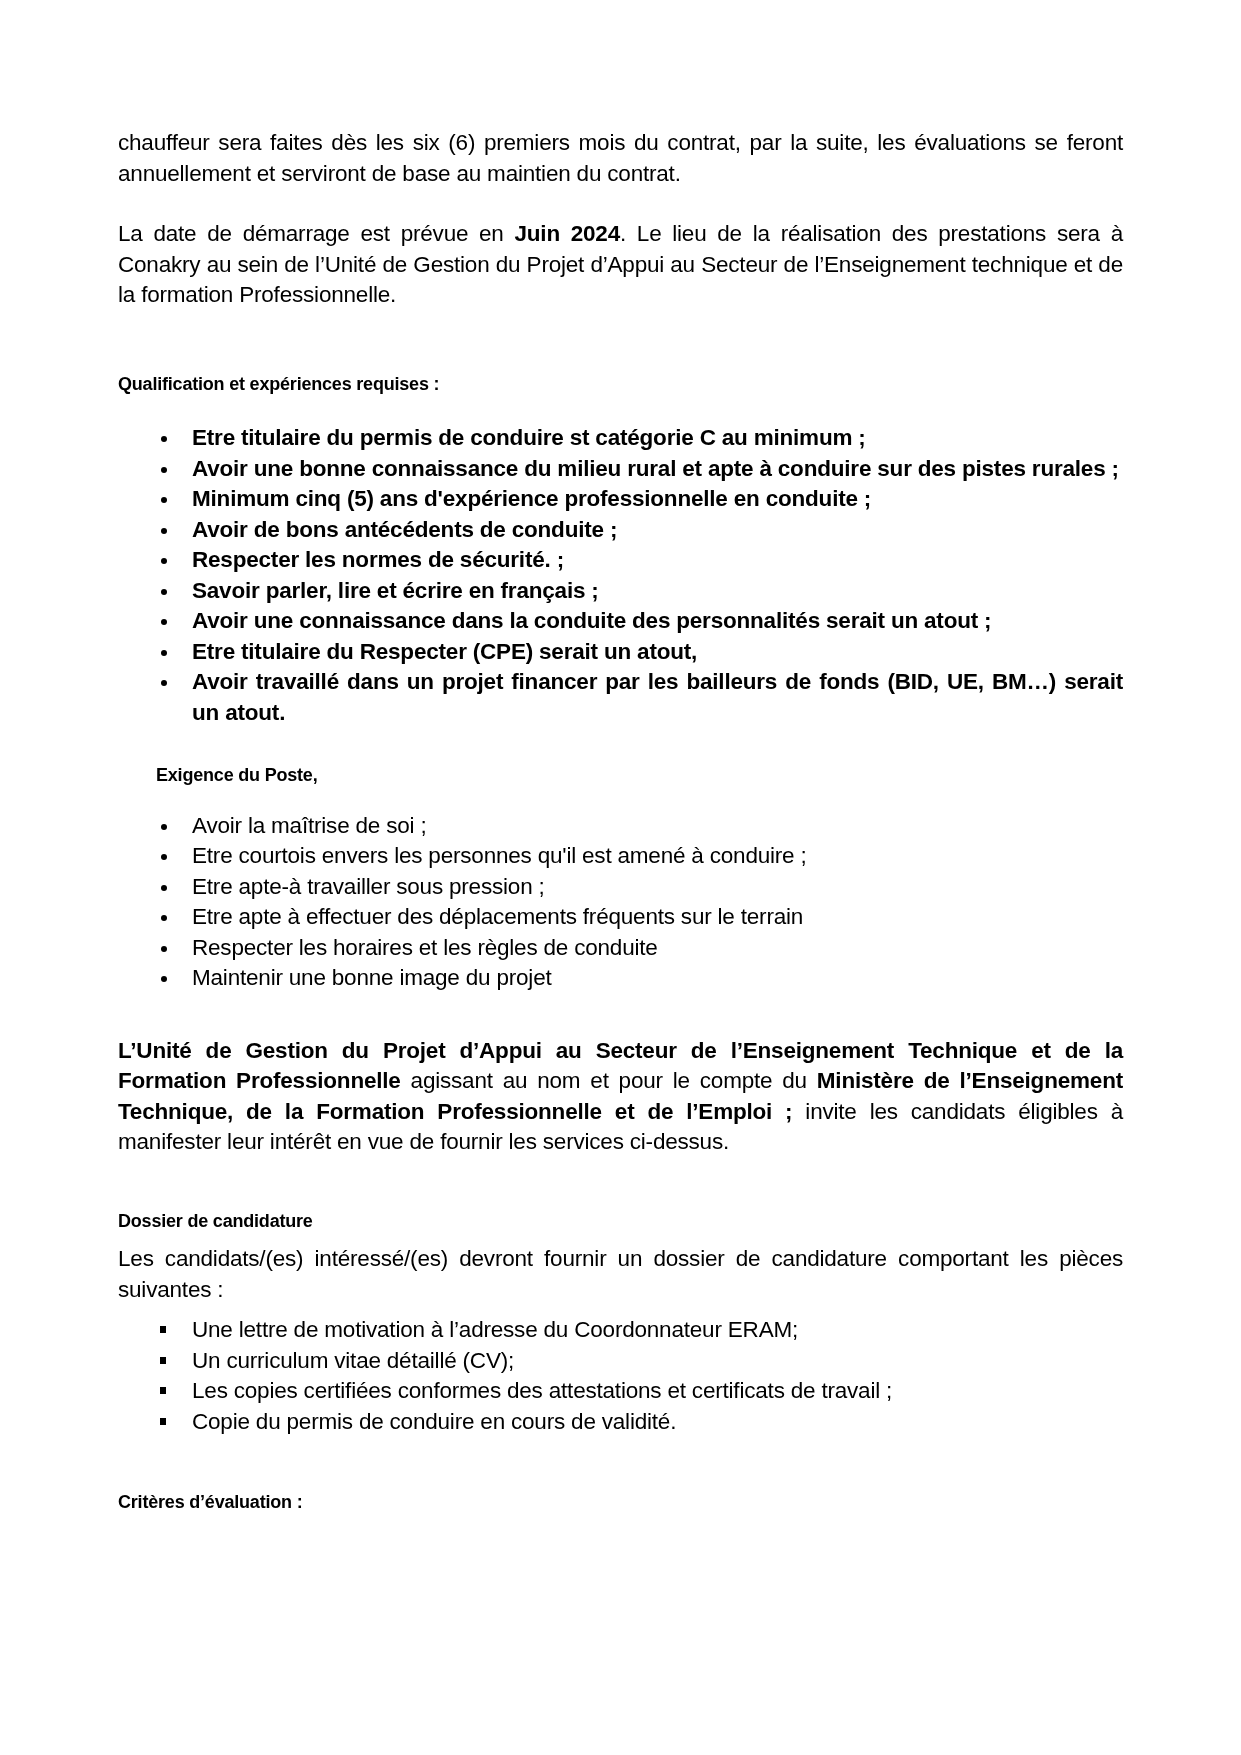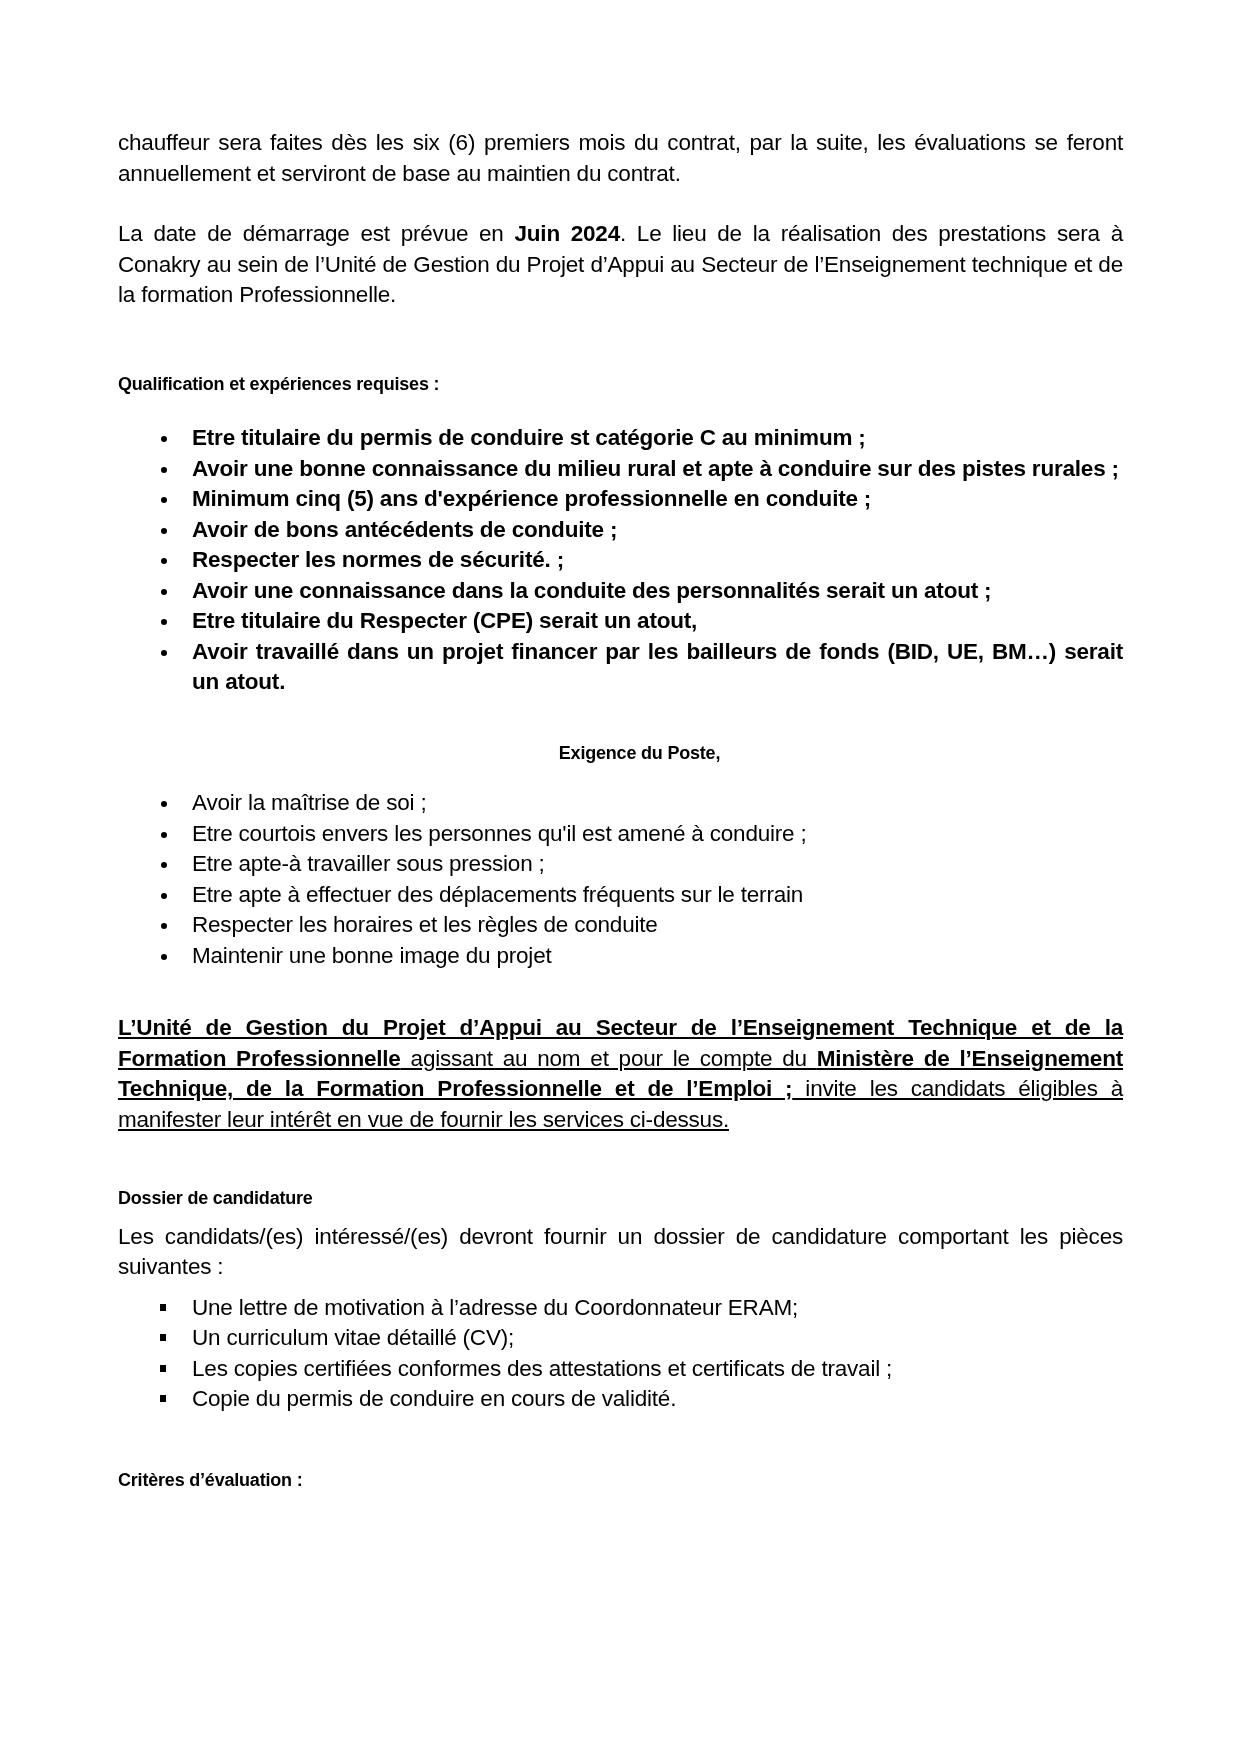--- a/index.html
+++ b/index.html
@@ -71,37 +71,38 @@
   </p>
 
   <h3 style="margin-top:58px;">Qualification et expériences requises :</h3>
 
   <ul class="dot" style="margin-top:24px;font-weight:bold;">
     <li>Etre titulaire du permis de conduire st catégorie C au minimum ;</li>
     <li>Avoir une bonne connaissance du milieu rural et apte à conduire sur des pistes rurales ;</li>
     <li>Minimum cinq (5) ans d'expérience professionnelle en conduite ;</li>
     <li>Avoir de bons antécédents de conduite ;</li>
     <li>Respecter les normes de sécurité. ;</li>
+    <li>Savoir parler, lire et écrire en français ;</li>
     <li>Avoir une connaissance dans la conduite des personnalités serait un atout ;</li>
     <li>Etre titulaire du Respecter (CPE) serait un atout,</li>
     <li>Avoir travaillé dans un projet financer par les bailleurs de fonds (BID, UE, BM…) serait un atout.</li>
   </ul>
 
-  <h3 class="indent" style="margin-top:40px;text-align:center;">Exigence du Poste,</h3>
+  <h3 class="indent" style="margin-top:32px;">Exigence du Poste,</h3>
 
   <ul class="dot" style="margin-top:20px;">
     <li>Avoir la maîtrise de soi ;</li>
     <li>Etre courtois envers les personnes qu'il est amené à conduire ;</li>
     <li>Etre apte-à travailler sous pression ;</li>
     <li>Etre apte à effectuer des déplacements fréquents sur le terrain</li>
     <li>Respecter les horaires et les règles de conduite</li>
     <li>Maintenir une bonne image du projet</li>
   </ul>
 
-  <p style="margin-top:42px;text-decoration:underline;">
+  <p style="margin-top:42px;">
     <span class="b">L’Unité de Gestion du Projet d’Appui au Secteur de l’Enseignement Technique et de la Formation Professionnelle</span><span> agissant au nom et pour le compte du </span><span class="b">Ministère de l’Enseignement Technique, de la Formation Professionnelle et de l’Emploi ;</span><span> invite les candidats éligibles à manifester leur intérêt en vue de fournir les services ci-dessus.</span>
   </p>
 
   <h3 style="margin-top:48px;">Dossier de candidature</h3>
 
   <p style="margin-top:8px;">Les candidats/(es) intéressé/(es) devront fournir un dossier de candidature comportant les pièces suivantes :</p>
 
   <ul class="sq" style="margin-top:10px;">
     <li>Une lettre de motivation à l’adresse du Coordonnateur ERAM;</li>
     <li>Un curriculum vitae détaillé (CV);</li>

